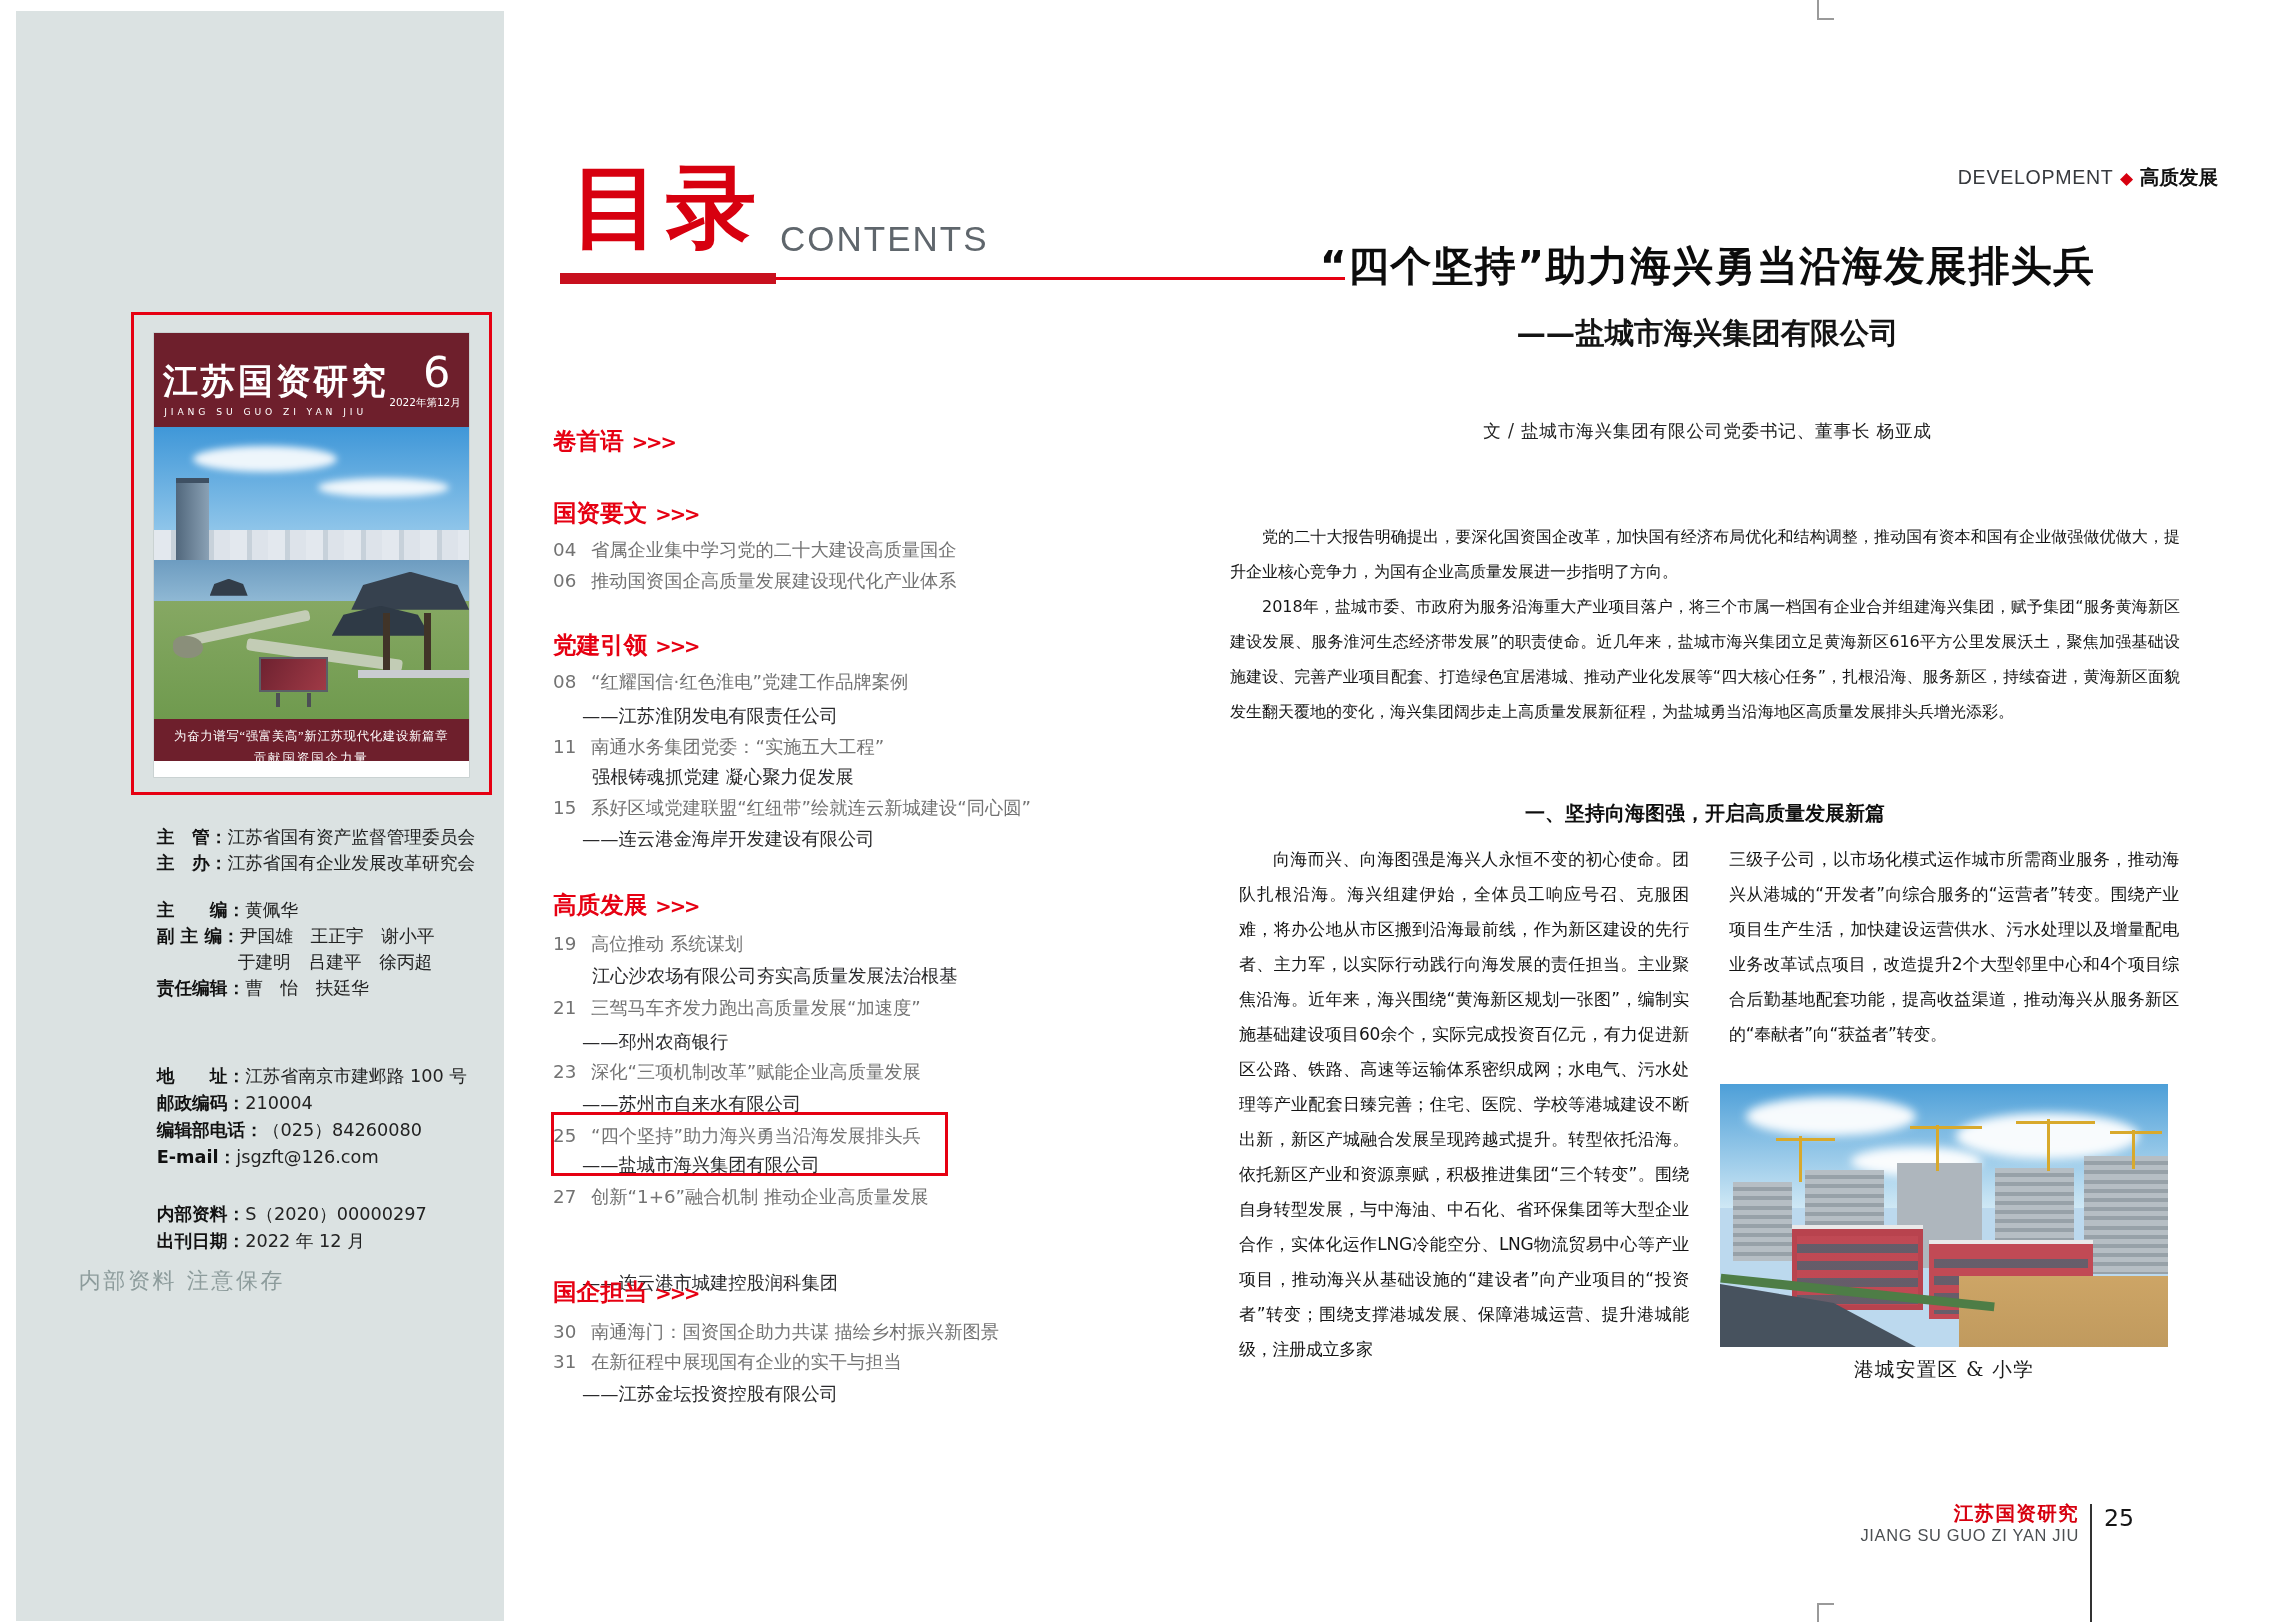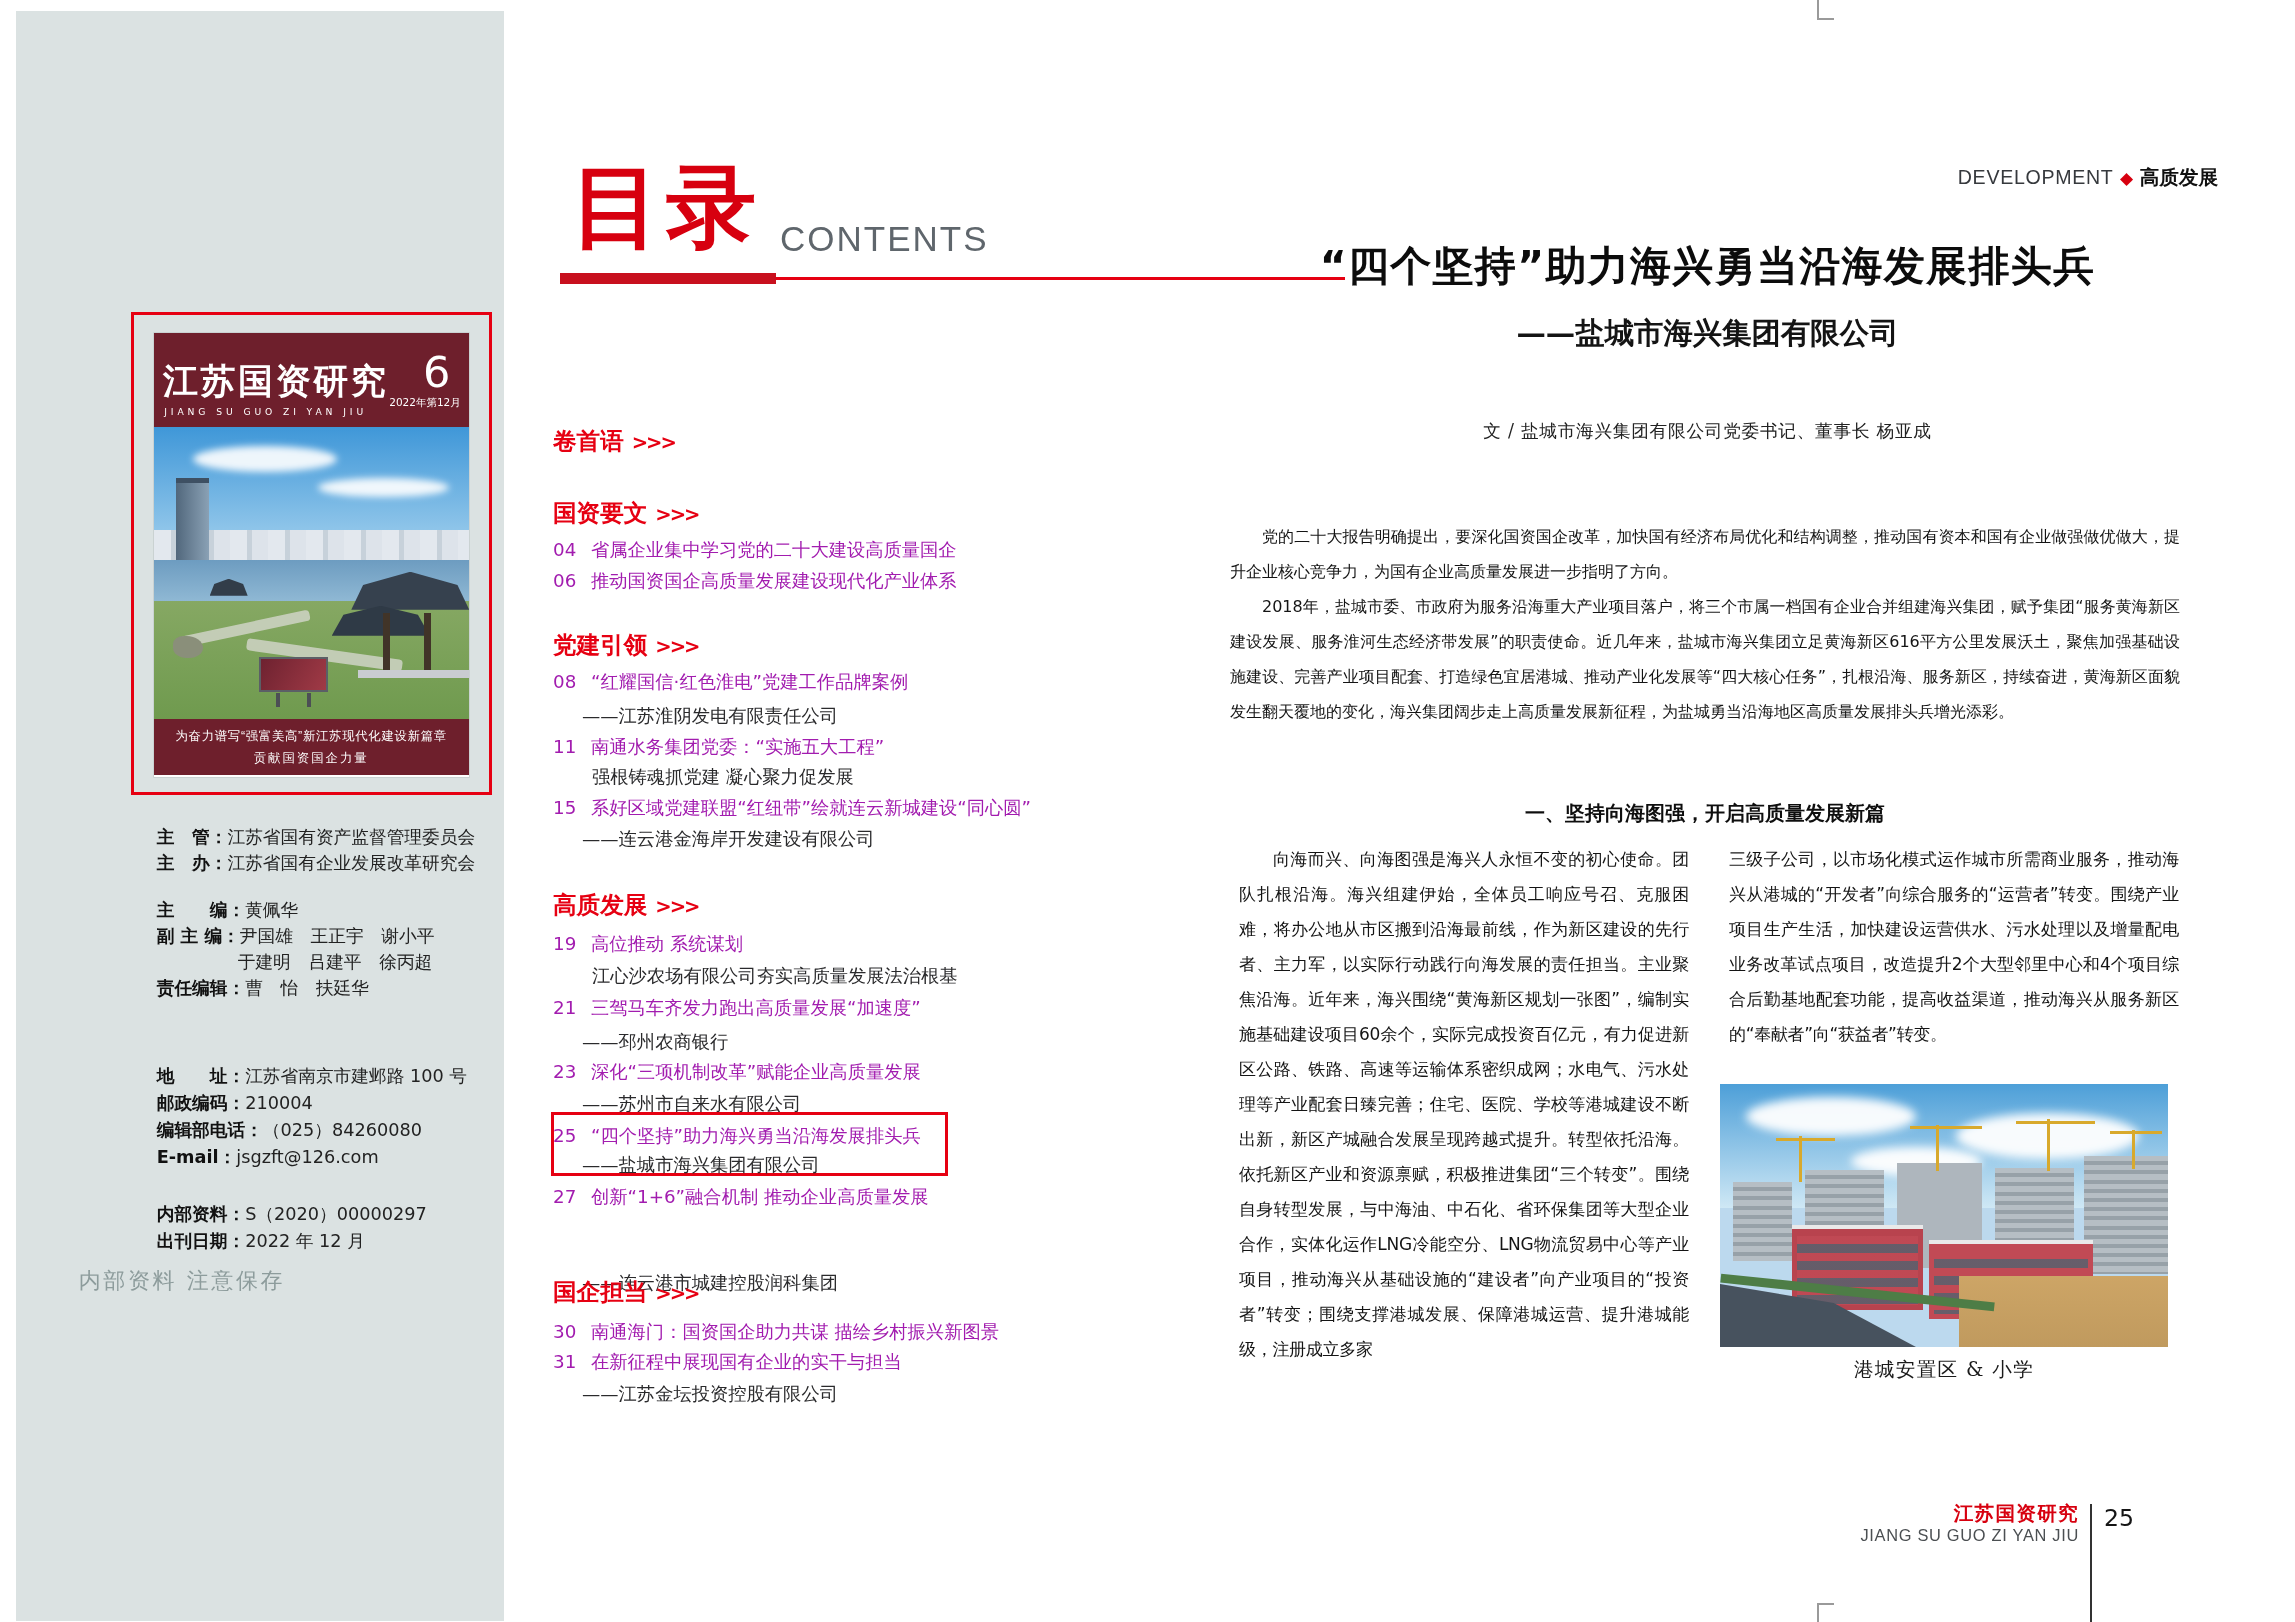--- a/index.html
+++ b/index.html
@@ -27,22 +27,22 @@
   .sidebar{left:15.7px;top:10.5px;width:488px;height:1610px;background:var(--sidebar-bg,#dbe2e2);}
   .cover-box{left:115px;top:301px;width:361px;height:483px;border:3.9px solid var(--accent-red);}
   .cover{left:20px;top:18.3px;width:315px;height:444px;background:#fff;box-shadow:0 0 0 0.7px #c3cccc;}
   .cover-head{left:0;top:0;width:315px;height:94px;background:var(--maroon);}
   .cover-title{left:9.2px;top:25px;width:255px;color:#fff;font-family:"DejaVu Serif","Liberation Serif",serif;
     font-size:35px;font-weight:bold;letter-spacing:2.6px;white-space:nowrap;}
   .cover-issue{right:18.3px;top:14.4px;color:#fff;font-size:43px;font-weight:400;}
   .cover-date{right:7.9px;top:63px;color:#fff;font-size:10.5px;}
   .cover-py{left:10.5px;top:73px;color:#fff;font-size:9.2px;letter-spacing:3.9px;white-space:nowrap;}
   .cover-photo{left:0;top:94px;width:315px;height:292px;overflow:hidden;background:#9fcdec;}
-  .cover-foot{left:0;top:386px;width:315px;height:56px;background:var(--maroon);color:#fff;text-align:center;
-    font-family:Liberation Sans, sans-serif;}
+  .cover-foot{left:0;top:386px;width:315px;height:42px;background:var(--maroon);color:#fff;text-align:center;
+    font-family:Liberation Serif, serif;}
   .cover-slogan1{top:9.2px;left:0;width:315px;font-size:12.4px;letter-spacing:0.7px;}
   .cover-slogan2{top:31px;left:0;width:315px;font-size:12.4px;letter-spacing:2px;}
 
   
   .cv-sky{left:0;top:0;width:315px;height:137px;background:linear-gradient(#3f97d8,#a9d4ef);}
   .cv-cloud{background:#fff;border-radius:50%;filter:blur(3.9px);opacity:.9;}
   .cv-skyline{left:0;top:103px;width:315px;height:30px;
     background:repeating-linear-gradient(90deg,#e3e8ee 0 17px,#c7d1da 17px 22px,#dde3ea 22px 38px);}
   .cv-tower{left:22px;top:51px;width:33px;height:84px;background:linear-gradient(90deg,#51677c,#8aa1b5);border-top:5.2px solid #3e5063;}
   .cv-water{left:0;top:133px;width:315px;height:41px;background:linear-gradient(#6d9cc0,#8fb8d4);}
@@ -71,21 +71,21 @@
   
   .toc-title-cn{left:571px;top:157px;font-size:90px;line-height:98px;font-weight:bold;color:var(--footer-red);
     font-family:"DejaVu Serif","Liberation Serif",serif;letter-spacing:5.2px;}
   .toc-title-en{left:780px;top:219px;font-size:35px;color:var(--gray-en);letter-spacing:2px;
     font-family:"Liberation Sans","DejaVu Sans",sans-serif;}
   .toc-rule-thin{left:560px;top:277px;width:785px;height:2.6px;background:var(--accent-red);}
   .toc-rule-thick{left:560px;top:273px;width:216px;height:11px;background:#c8101e;}
 
   .toc-section{left:553px;font-size:23.6px;font-weight:bold;color:var(--accent-red);white-space:nowrap;}
   .toc-section .arrows{font-size:19.6px;letter-spacing:-2px;margin-left:7.9px;}
-  .toc-item{left:553px;font-size:18.3px;color:#a21caf;white-space:nowrap;}
+  .toc-item{left:553px;font-size:18.3px;color:#737373;white-space:nowrap;}
   .toc-item .pg{display:inline-block;min-width:38px;}
   .toc-sub{font-size:18.3px;color:#2a2a2c;white-space:nowrap;}
   .toc-sub.dash{left:582px;}
   .toc-sub.plain{left:592px;}
   .toc-highlight{left:551px;top:1112px;width:397px;height:64px;border:3.3px solid var(--accent-red);}
 
   
   .art-header{right:77px;top:164px;font-size:19.6px;white-space:nowrap;}
   .art-header .dev{color:#36393d;font-family:"Liberation Sans",sans-serif;letter-spacing:0.7px;}
   .art-header .diamond{color:var(--footer-red);font-size:17px;margin:0 6.5px;}

